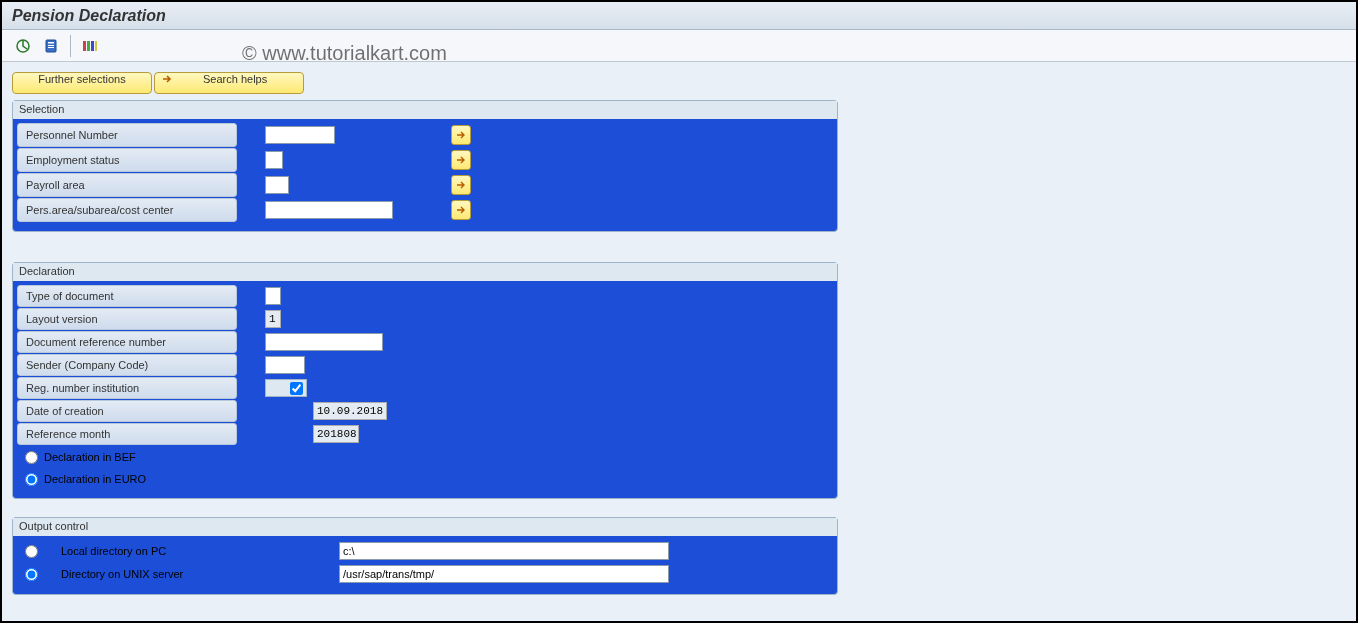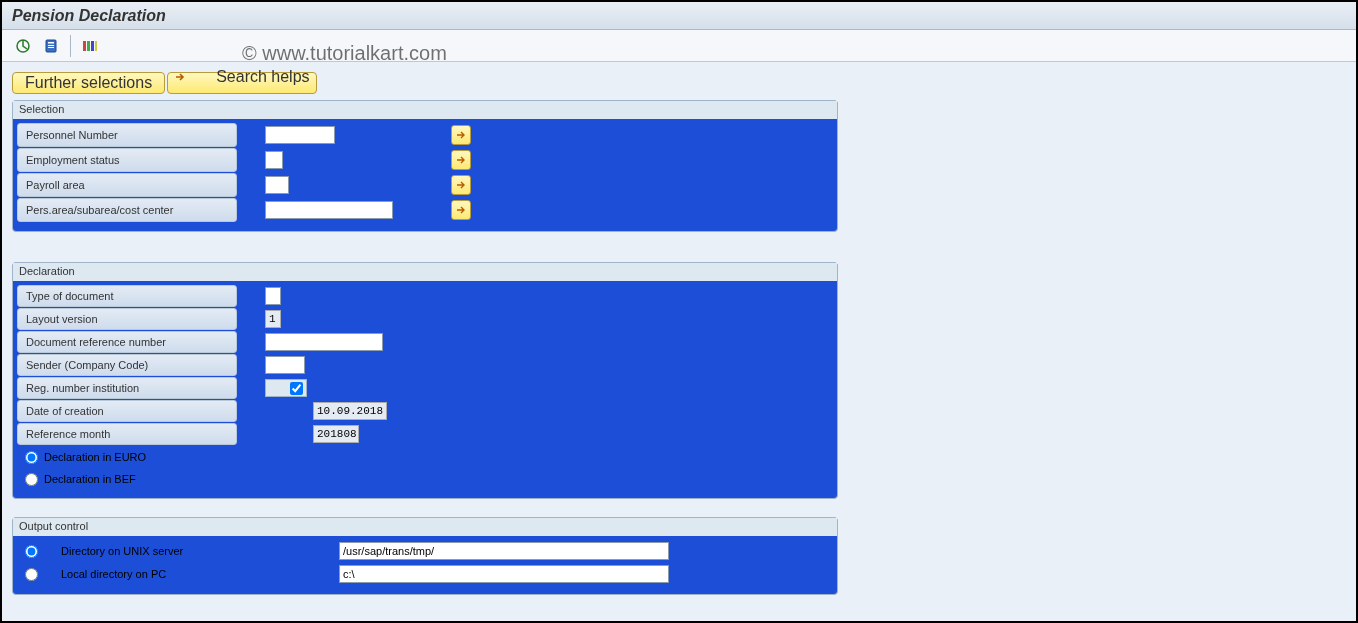--- a/index.html
+++ b/index.html
@@ -50,24 +50,24 @@
       padding: 10px;
       height: calc(100% - 60px);
     }
     .btn-row { display: flex; gap: 2px; margin-bottom: 6px; }
     .yellow-btn {
       background: linear-gradient(to bottom, #fff8c0 0%, #fde972 100%);
       border: 1px solid #b89b3a;
       border-radius: 4px;
       height: 22px;
       padding: 0 12px;
-      font-size: 16px;
+      font-size: 11px;
       color: #333;
       display: flex;
-      align-items: center;
+      align-items: flex-start;
       justify-content: center;
       cursor: pointer;
       min-width: 140px;
     }
     .yellow-btn.with-icon { min-width: 150px; gap: 30px; padding: 0 6px 12px 6px; justify-content: flex-start; }
     .group-box {
       border: 1px solid #9fb4c9;
       border-radius: 4px;
       margin-bottom: 18px;
       width: 826px;
@@ -277,43 +277,43 @@
         <div class="field-label">Date of creation</div>
         <div style="width:24px"></div>
         <div class="readonly-box mono" style="width:74px">10.09.2018</div>
       </div>
       <div class="field-row highlight-row">
         <div class="field-label">Reference month</div>
         <div style="width:24px"></div>
         <div class="readonly-box mono" style="width:46px">201808</div>
       </div>
       <div class="radio-row">
+        <input type="radio" name="curr" style="">
+        <span>Declaration in BEF</span>
+      </div>
+      <div class="radio-row">
         <input type="radio" name="curr" checked="" style="">
         <span>Declaration in EURO</span>
-      </div>
-      <div class="radio-row">
-        <input type="radio" name="curr" style="">
-        <span>Declaration in BEF</span>
       </div>
     </div>
   </div>
 
   <div class="group-box">
     <div class="group-title">Output control</div>
     <div class="group-content">
+      <div class="field-row">
+        <div style="width:16px;padding-left:8px;display:flex;align-items:center">
+          <input type="radio" name="outdir" style="">
+        </div>
+        <div style="width:258px;padding-left:4px">Local directory on PC</div>
+        <input type="text" style="width: 330px;" class="mono" value="c:\">
+      </div>
       <div class="field-row">
         <div style="width:16px;padding-left:8px;display:flex;align-items:center">
           <input type="radio" name="outdir" checked="" style="">
         </div>
         <div style="width:258px;padding-left:4px">Directory on UNIX server</div>
         <input type="text" style="width: 330px;" class="mono" value="/usr/sap/trans/tmp/">
       </div>
-      <div class="field-row">
-        <div style="width:16px;padding-left:8px;display:flex;align-items:center">
-          <input type="radio" name="outdir" style="">
-        </div>
-        <div style="width:258px;padding-left:4px">Local directory on PC</div>
-        <input type="text" style="width: 330px;" class="mono" value="c:\">
-      </div>
     </div>
   </div>
 
 </div>
 
 </body></html>

